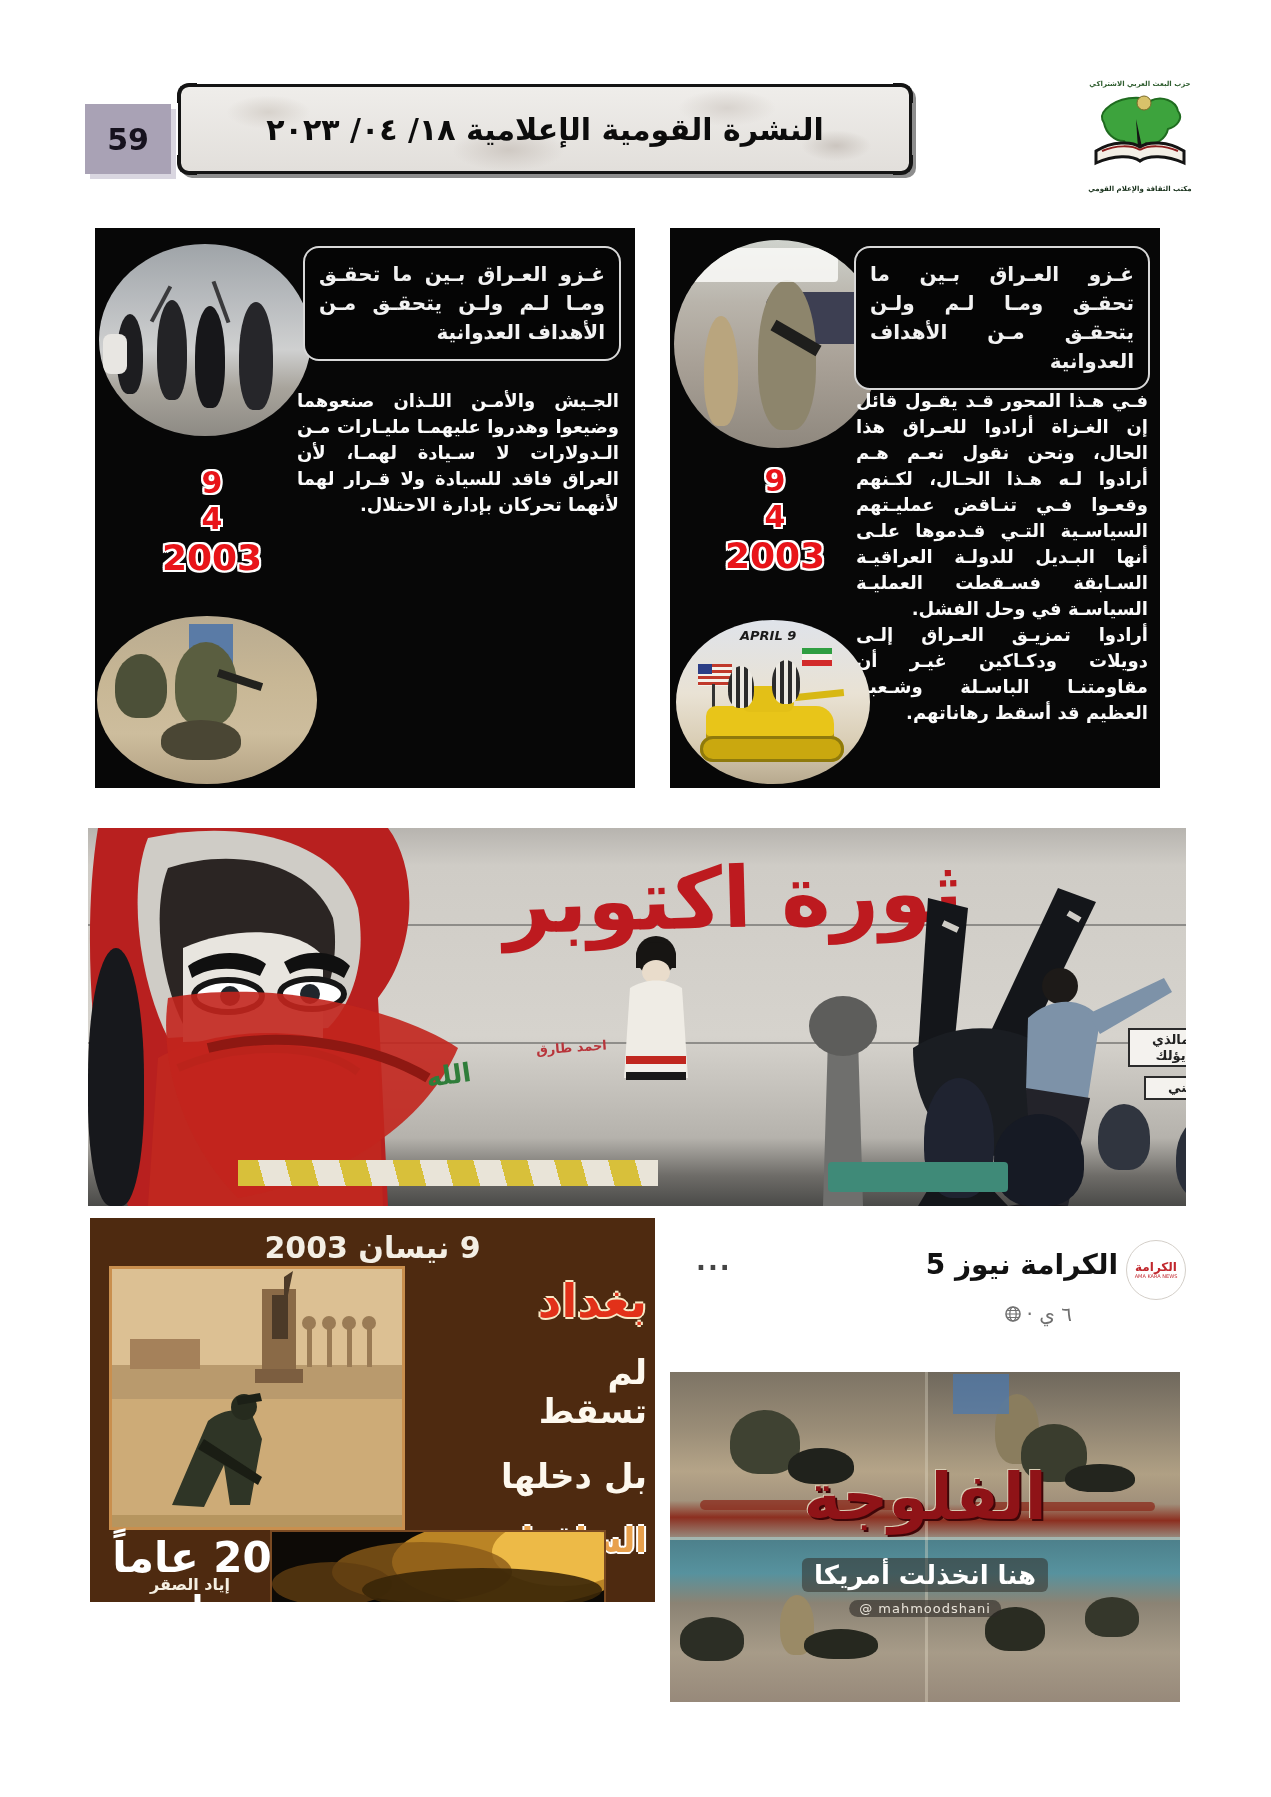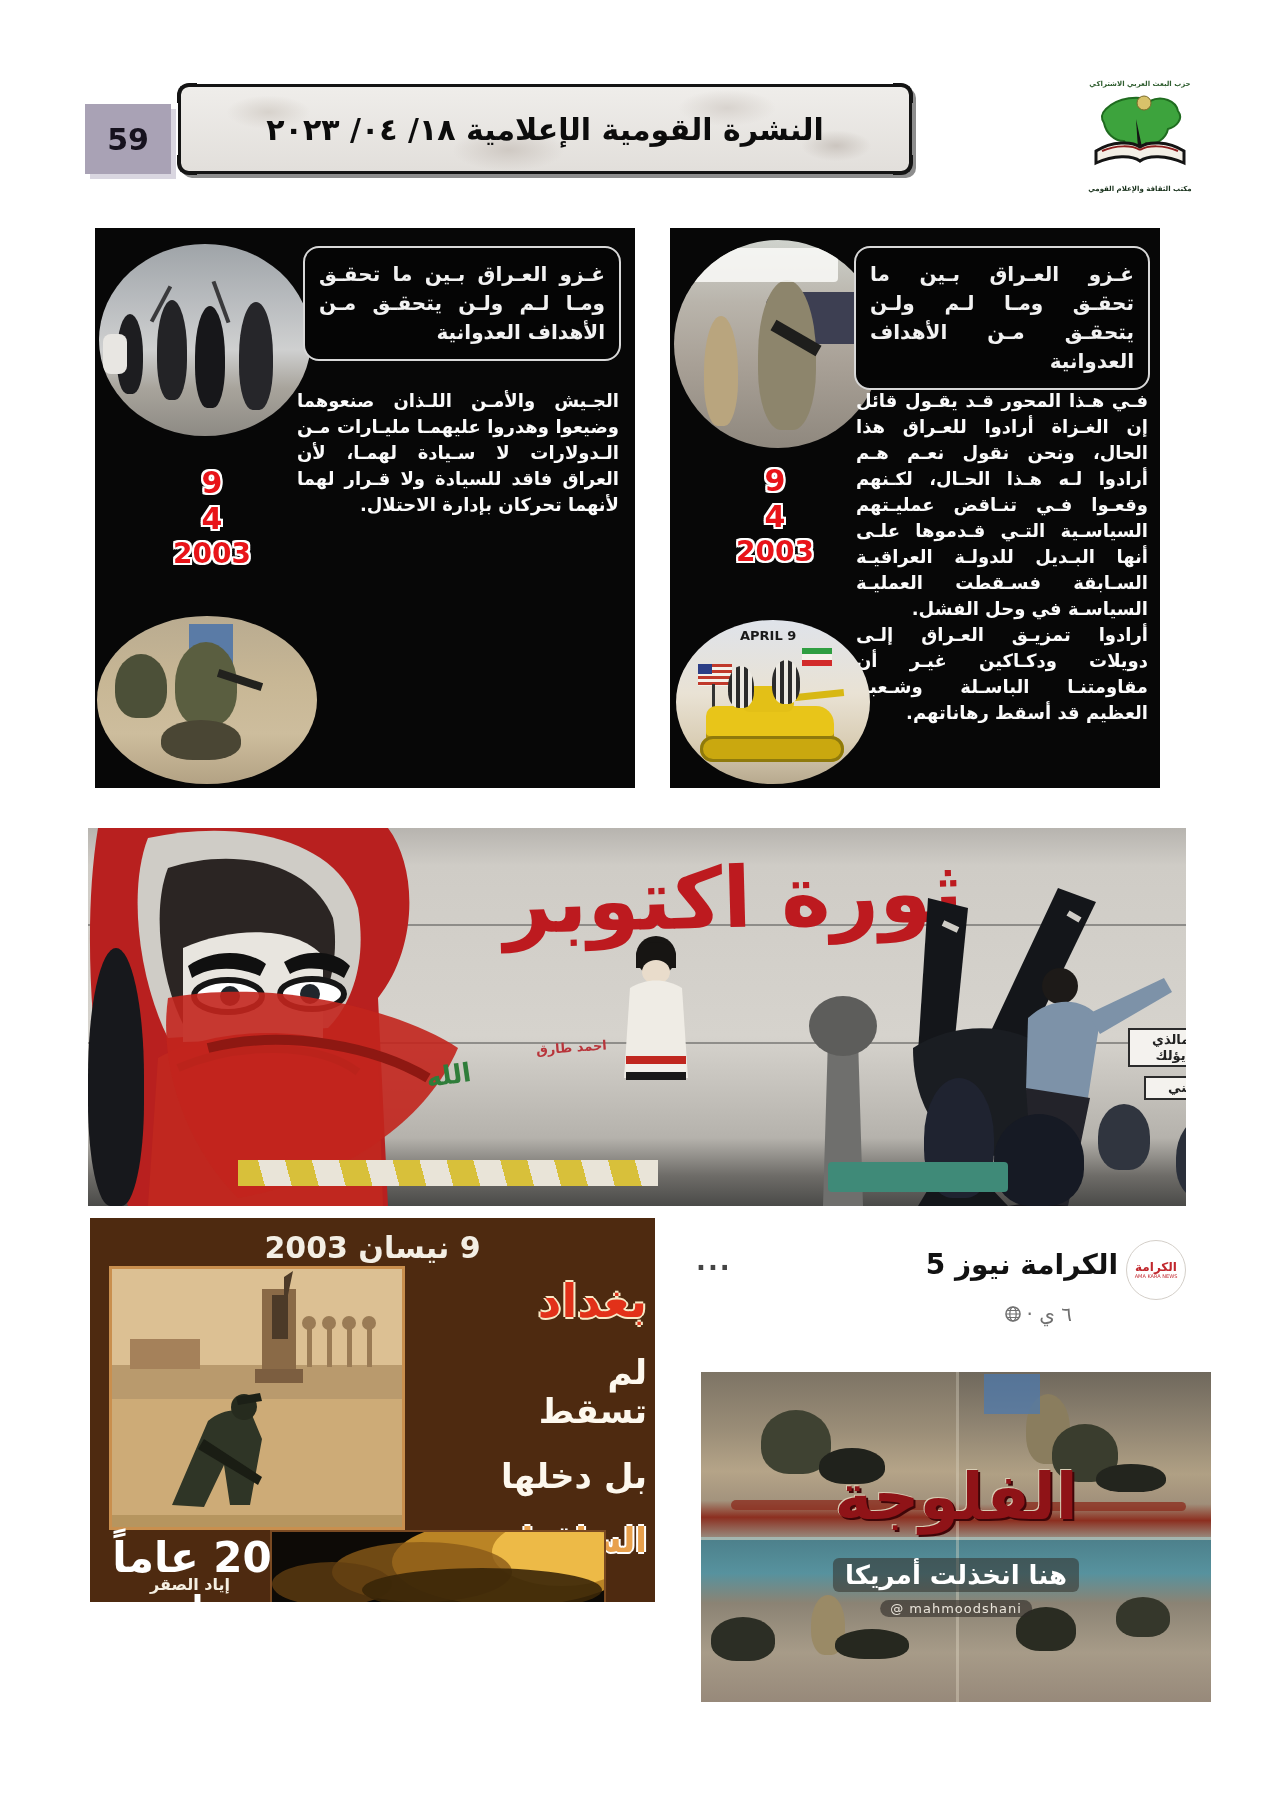--- a/index.html
+++ b/index.html
@@ -32,32 +32,32 @@
 
   
   .panel{position:absolute;top:228px;height:560px;background:#070707;color:#fff;direction:rtl;}
   .panel-left{left:95px;width:540px;}
   .panel-right{left:670px;width:490px;}
   .title-box{position:absolute;top:18px;border:2px solid #d8d8d8;border-radius:16px;
     background:#050505;padding:12px 14px;direction:rtl;}
   .panel-left .title-box{right:14px;width:286px;}
   .panel-right .title-box{right:10px;width:264px;}
   .title-box span{display:block;font-size:20px;font-weight:bold;line-height:1.45;text-align:justify;text-align-last:right;color:#f2f2f2;}
-  .oval{position:absolute;border-radius:50%;overflow:hidden;}
+  .oval{position:absolute;border-radius:50%;overflow:hidden;font-style:italic;}
   .panel .body{position:absolute;top:160px;direction:rtl;}
   .panel-left .body{right:16px;width:322px;}
   .panel-right .body{right:12px;width:292px;}
   .panel .body p{margin:0;font-size:18px;font-weight:bold;line-height:26px;color:#fbfbfb;
     text-align:justify;text-align-last:right;}
   .dates{position:absolute;display:flex;flex-direction:column;align-items:center;gap:6px;direction:ltr;}
   .panel-left .dates{left:62px;top:240px;width:110px;}
   .panel-right .dates{left:50px;top:238px;width:110px;}
   .dates span{color:#e81419;font-weight:bold;font-size:30px;line-height:1;
     text-shadow:-2px 0 0 #fff,2px 0 0 #fff,0 -2px 0 #fff,0 2px 0 #fff,-2px -2px 0 #fff,2px 2px 0 #fff,-2px 2px 0 #fff,2px -2px 0 #fff;}
-  .dates span.yr{font-size:28px;}
+  .dates span.yr{font-size:36px;}
 
   
   .mural{position:absolute;left:88px;top:828px;width:1098px;height:378px;overflow:hidden;
     background:linear-gradient(180deg,#b7b4af 0%,#cfccc6 10%,#d6d3cd 55%,#b5b2ac 82%,#6e6c68 92%,#4a4a48 100%);}
   .mural .seam{position:absolute;left:0;width:100%;height:2px;background:rgba(60,60,60,.45);}
   .mural-headline{position:absolute;left:392px;top:28px;width:506px;direction:rtl;text-align:center;
     color:#bd1a1f;font-size:84px;font-weight:bold;transform:rotate(-1.5deg);line-height:1;}
   .mural-allah{position:absolute;left:338px;top:232px;color:#2f7d3a;font-size:26px;font-weight:bold;direction:rtl;transform:rotate(-8deg);}
   .mural-sign{position:absolute;left:448px;top:212px;color:#b8343a;font-size:13px;font-weight:bold;direction:rtl;transform:rotate(-4deg);}
   .bubble{position:absolute;background:#f4f2ee;border:2px solid #2b2b2b;border-radius:0;
@@ -87,21 +87,21 @@
   
   .fbpost{position:absolute;left:660px;top:1222px;width:530px;height:488px;background:#fff;}
   .fb-header{position:absolute;left:0;top:10px;width:100%;height:110px;direction:rtl;}
   .fb-avatar{position:absolute;right:4px;top:8px;width:58px;height:58px;border-radius:50%;
     border:1px solid #d4cfc9;background:#fff;display:flex;flex-direction:column;align-items:center;justify-content:center;}
   .fb-avatar .av-line{color:#c1272d;font-weight:bold;font-size:12px;line-height:1;direction:rtl;}
   .fb-avatar .av-sub{color:#c1272d;font-size:5px;line-height:1.4;}
   .fb-name{position:absolute;right:72px;top:16px;font-size:28px;font-weight:bold;color:#121212;direction:rtl;}
   .fb-time{position:absolute;right:118px;top:70px;font-size:20px;color:#707070;direction:rtl;display:flex;align-items:center;gap:6px;}
   .fb-menu{position:absolute;left:36px;top:14px;font-size:26px;color:#444;letter-spacing:2px;font-weight:bold;}
-  .fb-image{position:absolute;left:10px;top:150px;width:510px;height:330px;overflow:hidden;background:#8b7b66;margin-left:31px;}
+  .fb-image{position:absolute;left:10px;top:150px;width:510px;height:330px;overflow:hidden;background:#8b7b66;}
   .fb-image .q{position:absolute;width:50%;height:50%;}
   .q-tl{left:0;top:0;background:linear-gradient(180deg,#7d7465 0%,#9a8d77 35%,#b5a488 60%,#a3937d 78%,#8c2f20 88%,#97877a 100%);}
   .q-tr{right:0;top:0;background:linear-gradient(180deg,#6f685c 0%,#8d8270 30%,#b0a084 62%,#a08f7a 80%,#8c2f20 90%,#97877a 100%);}
   .q-bl{left:0;bottom:0;background:linear-gradient(180deg,#4c7f8a 0%,#57929e 22%,#8b8374 40%,#a79b88 70%,#97897a 100%);}
   .q-br{right:0;bottom:0;background:linear-gradient(180deg,#4c7f8a 0%,#57929e 22%,#8b8374 40%,#a79b88 70%,#97897a 100%);}
   .fb-image .divh{position:absolute;left:0;top:50%;width:100%;height:3px;background:rgba(235,225,205,.55);}
   .fb-image .divv{position:absolute;left:50%;top:0;width:3px;height:100%;background:rgba(235,225,205,.35);}
   .collage-title{position:absolute;left:0;top:88px;width:100%;text-align:center;direction:rtl;
     color:#8f1317;font-size:64px;font-weight:bold;text-shadow:2px 2px 0 #3f0608,-1px -1px 0 #d8cdb4;}
   .collage-sub{position:absolute;left:50%;top:186px;transform:translateX(-50%);

